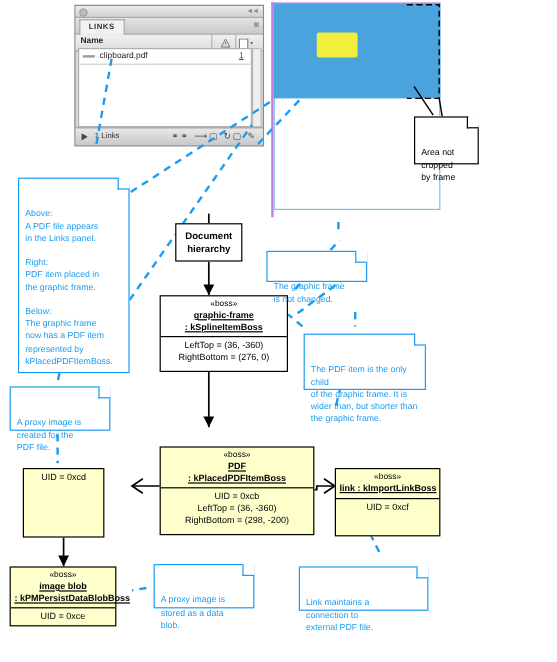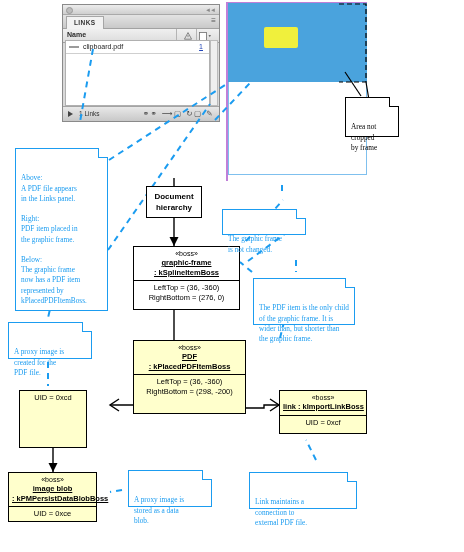--- a/index.html
+++ b/index.html
@@ -18,21 +18,21 @@
            text-decoration:underline;color:#000;white-space:nowrap;}
   .uml .attr{font-size:7.5px;line-height:10px;color:#000;white-space:nowrap;}
   .plainbox{position:absolute;border:1.4px solid #000;background:#fff;
             box-sizing:border-box;display:flex;align-items:center;
             justify-content:center;font-size:8px;font-weight:bold;
             line-height:11px;text-align:center;color:#000;}
 
   
   .note{position:absolute;box-sizing:border-box;background:#fff;
         border:1.3px solid #1b9cf0;color:#1b9cf0;font-size:7.3px;
-        line-height:10.2px;padding:4px 4px 16px 5px;white-space:pre-line;font-family:Liberation Serif, serif;}
+        line-height:10.2px;padding:4px 4px 16px 5px;white-space:pre-line;}
   .note.blk{border-color:#000;color:#000;}
   .note .fold{position:absolute;right:-1.3px;top:-1.3px;width:9px;height:9px;
         background:#fff;border-left:1.3px solid #1b9cf0;
         border-bottom:1.3px solid #1b9cf0;
         transform:none;}
   .note .fold::after{content:"";position:absolute;left:-1.3px;top:-1.3px;
         width:0;height:0;border-left:10px solid transparent;
         border-top:10px solid #fff;}
   .note.blk .fold{border-left-color:#000;border-bottom-color:#000;}
 
@@ -216,39 +216,40 @@
       <div class="ster">«boss»</div>
       <div class="nm">graphic-frame</div>
       <div class="nm">: kSplineItemBoss</div>
     </div>
     <div class="sec">
       <div class="attr">LeftTop = (36, -360)</div>
       <div class="attr">RightBottom = (276, 0)</div>
     </div>
   </div>
 
-  <div class="uml" style="left:133px;top:340px;width:113px;height:74px;">
+  <div class="uml" style="left:133px;top:372px;width:129px;height:74px;">
     <div class="sec">
       <div class="ster">«boss»</div>
       <div class="nm">PDF</div>
       <div class="nm">: kPlacedPDFItemBoss</div>
     </div>
     <div class="sec">
+      <div class="attr">UID = 0xcb</div>
       <div class="attr">LeftTop = (36, -360)</div>
       <div class="attr">RightBottom = (298, -200)</div>
     </div>
   </div>
 
   <div class="uml" style="left:19px;top:390px;width:68px;height:58px;">
     <div class="sec">
       <div class="attr">UID = 0xcd</div>
     </div>
   </div>
 
-  <div class="uml" style="left:279px;top:390px;width:88px;height:44px;">
+  <div class="uml" style="left:279px;top:390px;width:88px;height:57px;">
     <div class="sec">
       <div class="ster">«boss»</div>
       <div class="nm">link : kImportLinkBoss</div>
     </div>
     <div class="sec">
       <div class="attr">UID = 0xcf</div>
     </div>
   </div>
 
   <div class="uml" style="left:8px;top:472px;width:89px;height:50px;">

